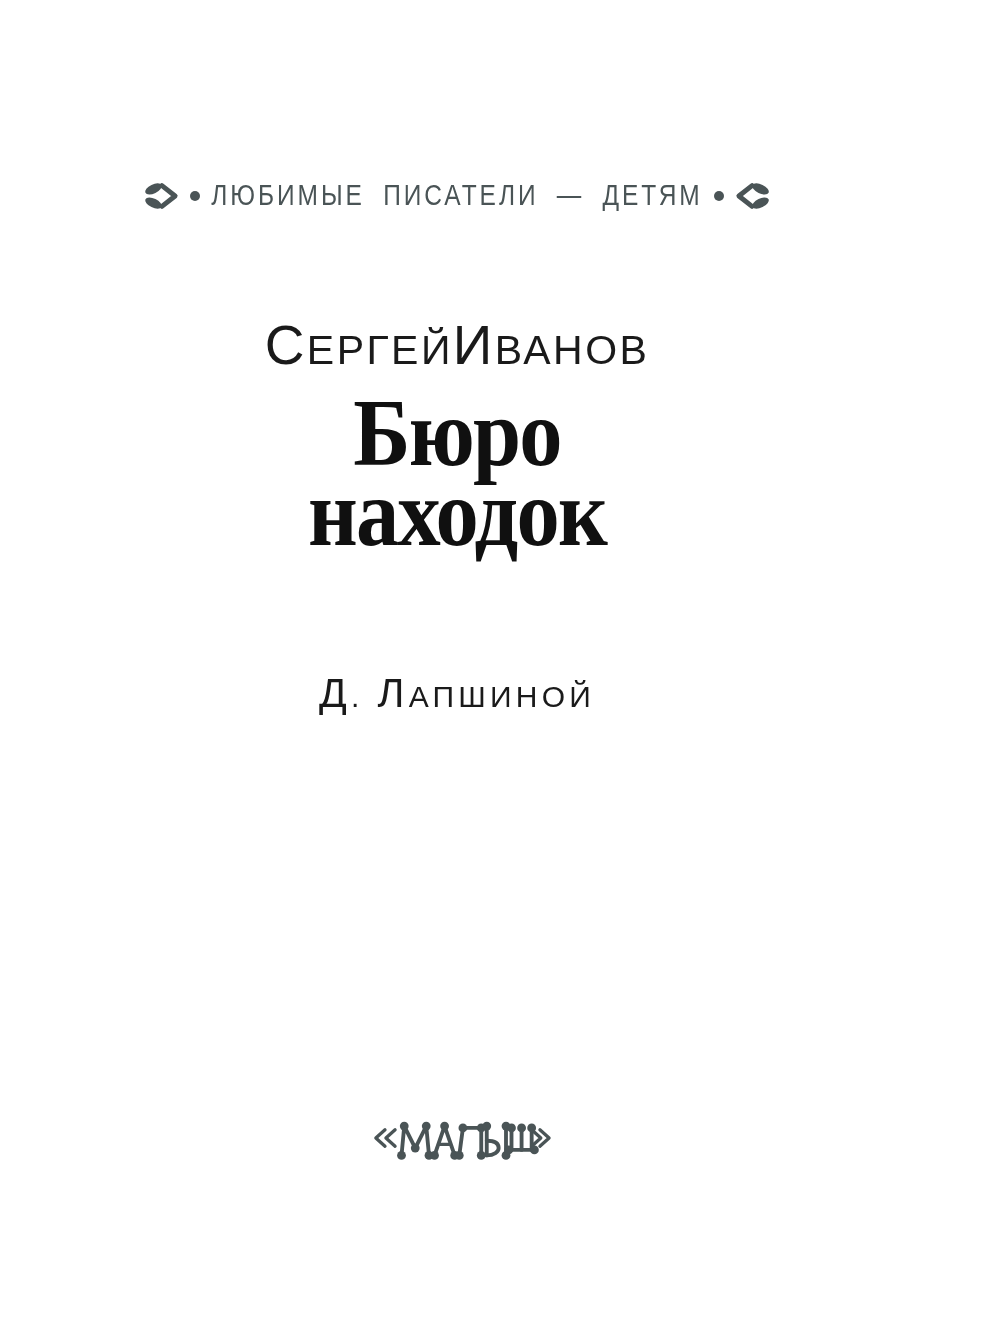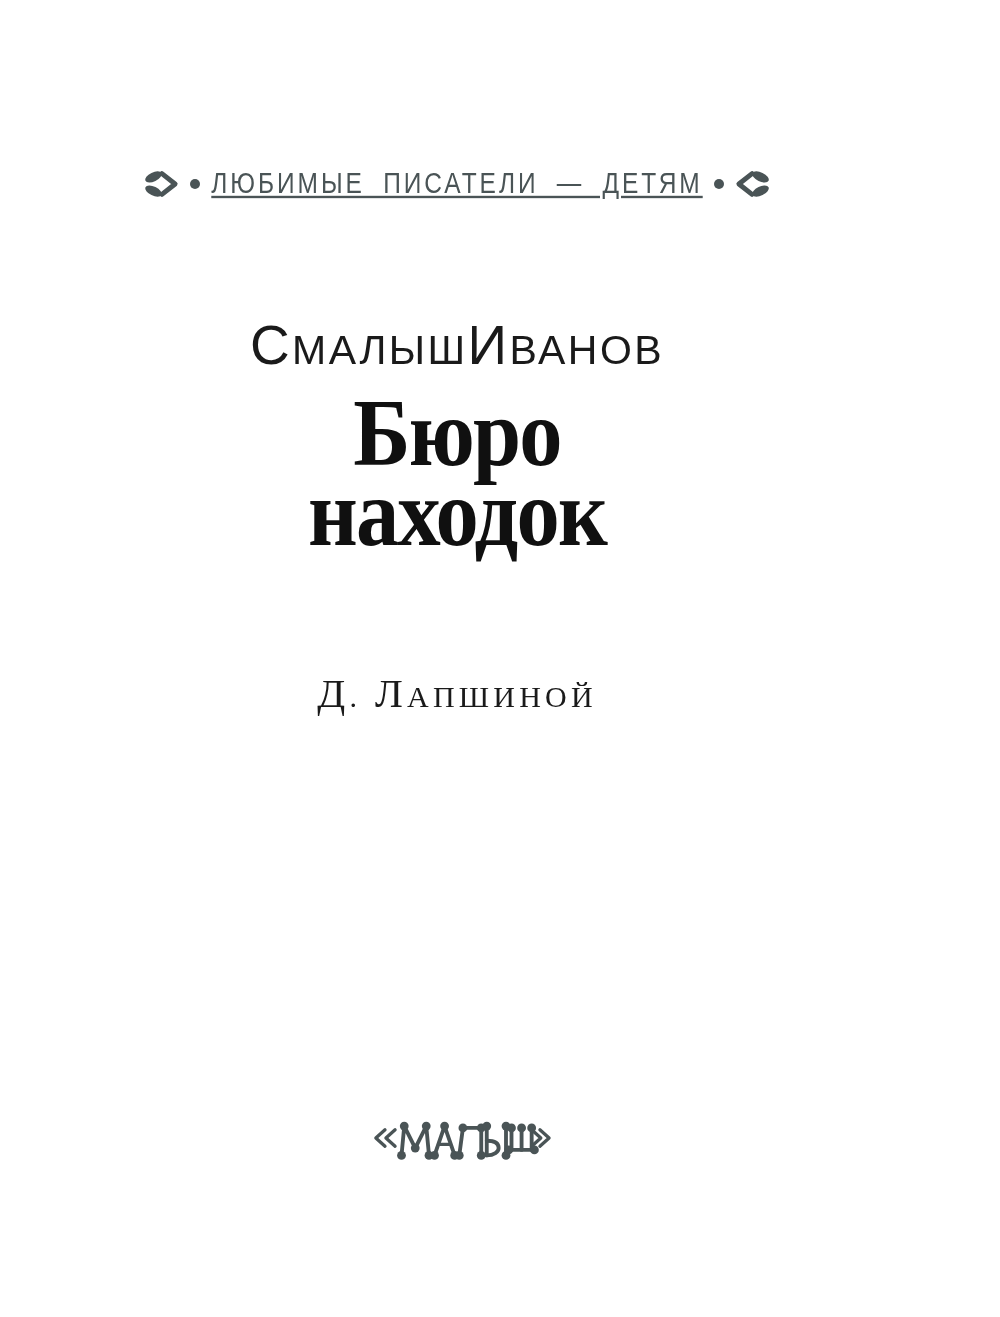--- a/index.html
+++ b/index.html
@@ -16,28 +16,27 @@
   }
   
   .content {
     position: absolute;
     left: 0; right: 86px; top: 0; bottom: 0;
   }
 
   
   .series-banner {
     position: absolute;
-    top: 164px; left: 0; right: 0;
+    top: 176px; left: 0; right: 0;
     height: 40px;
     display: flex;
     align-items: center;
     justify-content: center;
     gap: 11px;
     color: #4a5456;
-    text-decoration: underline;
   }
   .series-banner .banner-text {
     display: inline-block;
     font-size: 24.5px;
     letter-spacing: 0.12em;
     word-spacing: 0.35em;
     font-weight: 400;
     transform: scaleY(1.18);
     transform-origin: 50% 50%;
     white-space: nowrap;
@@ -89,21 +88,21 @@
     left: 0; right: 0;
     text-align: center;
     font-size: 30px;
     line-height: 1;
     letter-spacing: 0.14em;
     color: #1a1a1a;
     white-space: nowrap;
   }
   .illustr-line .initial { font-size: 41px; }
   .illustr-line.line1 { top: 630px; }
-  .illustr-line.line2 { top: 673px; font-family: Liberation Serif, serif; }
+  .illustr-line.line2 { top: 673px; }
   .illustr-line .seg2 { margin-left: 14px; }
 
   
   .publisher-logo {
     position: absolute;
     left: 370px; top: 1116px;
     width: 184px; height: 44px;
     color: #4a5456;
   }
   .sr-only {
@@ -134,21 +133,21 @@
       <svg class="ornament flip" width="36" height="32" viewBox="0 0 38 34" aria-hidden="true">
         <g fill="#4a5456" stroke="none">
           <ellipse cx="11" cy="9.5" rx="9.5" ry="4.8" transform="rotate(-26 11 9.5)"></ellipse>
           <ellipse cx="11" cy="24.5" rx="9.5" ry="4.8" transform="rotate(26 11 24.5)"></ellipse>
         </g>
         <polyline points="20,6 34,17 20,28" fill="none" stroke="#4a5456" stroke-width="5.2" stroke-linecap="round" stroke-linejoin="round"></polyline>
       </svg>
     </div>
 
     <div class="author-line">
-      <span class="word1"><span class="initial">С</span><span>МАЛЫШ</span></span><span class="word2"><span class="initial">И</span><span>ВАНОВ</span></span>
+      <span class="word1"><span class="initial">С</span><span>ЕРГЕЙ</span></span><span class="word2"><span class="initial">И</span><span>ВАНОВ</span></span>
     </div>
 
     <div class="title-line line1">Бюро</div>
     <div class="title-line line2">находок</div>
 
     <div class="illustr-line line2">
       <span class="seg1"><span class="initial">Д</span><span>.</span></span><span class="seg2"><span class="initial">Л</span><span>АПШИНОЙ</span></span>
     </div>
 
   </div>

